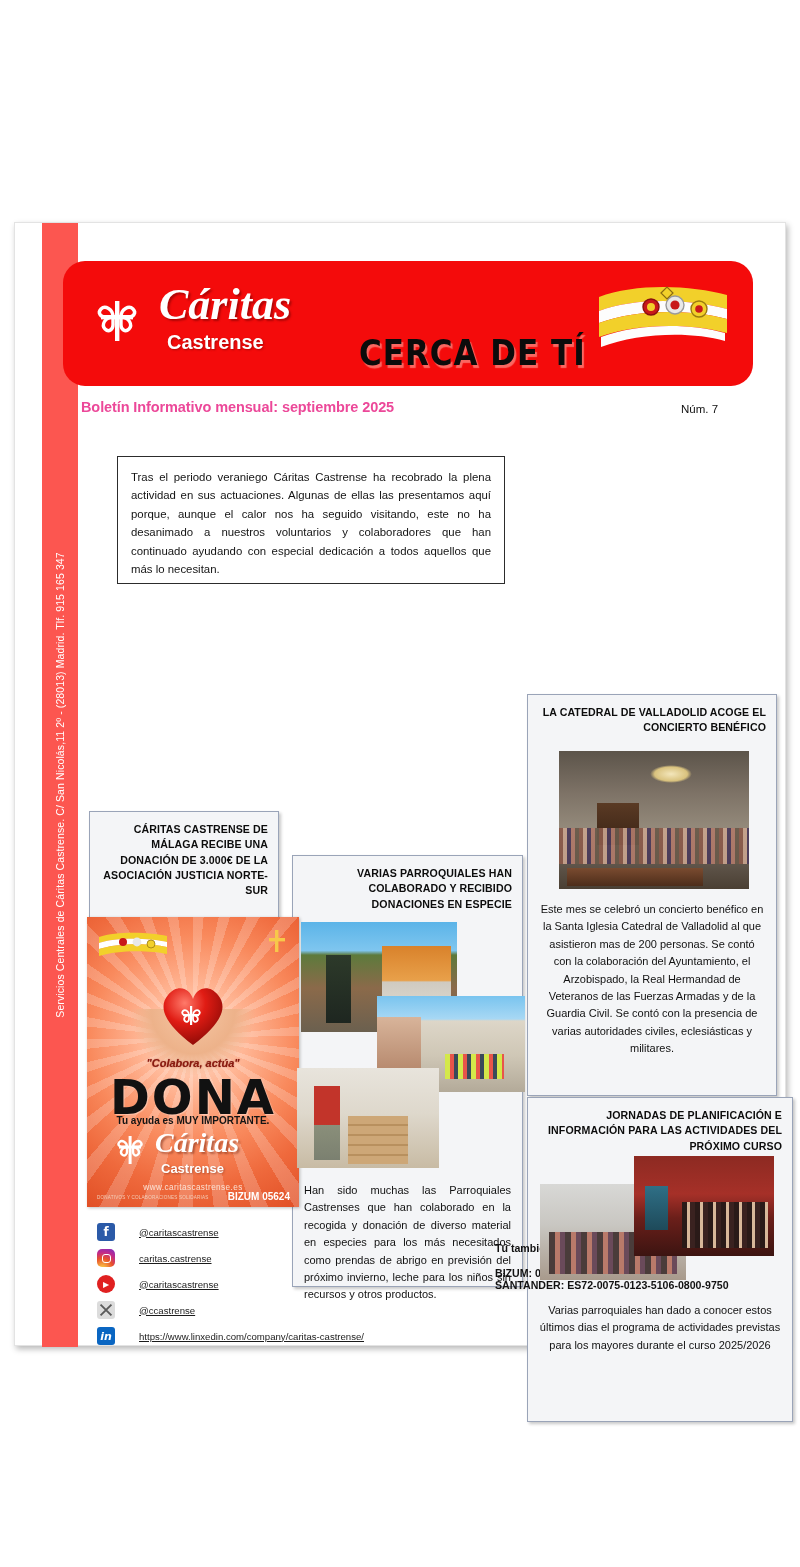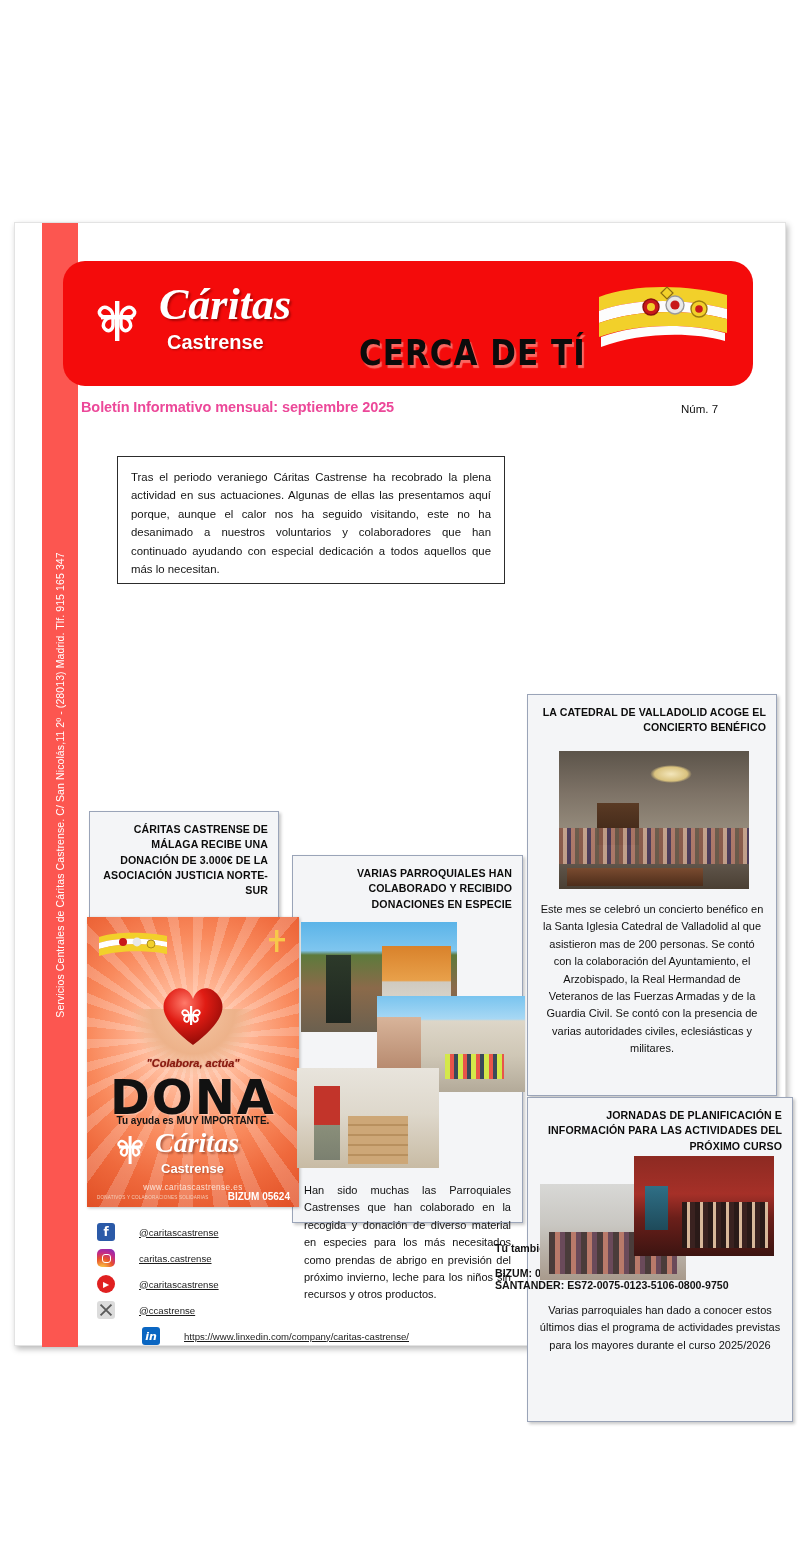--- a/index.html
+++ b/index.html
@@ -153,21 +153,21 @@
     padding: 6px 11px 9px 11px;
     font-size: 11px;
     line-height: 1.58;
     color: #111;
   }
   .body.justify { text-align: justify; }
   .body.center  { text-align: center; }
 
   
   #art-malaga      { left: 74px;  top: 588px;  width: 190px; height: 305px; }
-  #art-parroquias  { left: 277px; top: 632px;  width: 231px; height: 368px; }
+  #art-parroquias  { left: 277px; top: 632px;  width: 231px; height: 432px; }
   #art-valladolid  { left: 512px; top: 471px;  width: 250px; height: 402px; }
   #art-jornadas    { left: 512px; top: 874px;  width: 266px; height: 325px; }
 
   
   .photo { position: absolute; overflow: hidden; background: #b9b2a8; }
 
   .ph-malaga {
     left: 12px; top: 110px; width: 166px; height: 100px;
     background:
       linear-gradient(180deg, #6f5f4f 0%, #8a7a66 22%, #c9bda8 23%, #d9cfbd 55%, #9b8b74 56%, #6d5f4e 100%),
@@ -360,21 +360,21 @@
     border-radius: 3px;
     display: flex; align-items: center; justify-content: center;
     color: #fff; font-weight: bold; font-size: 12px;
     font-family: "DejaVu Sans", sans-serif;
   }
   .ico-fb { background: #2b5aa8; }
   .ico-ig { background: radial-gradient(circle at 30% 110%, #fdd84a 0%, #e8502a 45%, #c12a8a 70%, #7a2ec4 100%); border-radius: 5px; }
   .ico-ig .ring { width: 9px; height: 9px; border: 1.8px solid #fff; border-radius: 3px; }
   .ico-yt { background: #e02020; border-radius: 50%; }
   .ico-x  { background: #dcdcdc; }
-  .ico-in { background: #0a66c2; font-size: 11px; font-style: italic; margin-left: 45px; }
+  .ico-in { background: #0a66c2; font-size: 11px; font-style: italic; }
   .social-txt {
     margin-left: 24px;
     font-size: 9.6px; color: #1b1b1b; text-decoration: underline;
   }
 
   
   #donate {
     position: absolute;
     left: 480px; top: 1019px;
     width: 290px;

